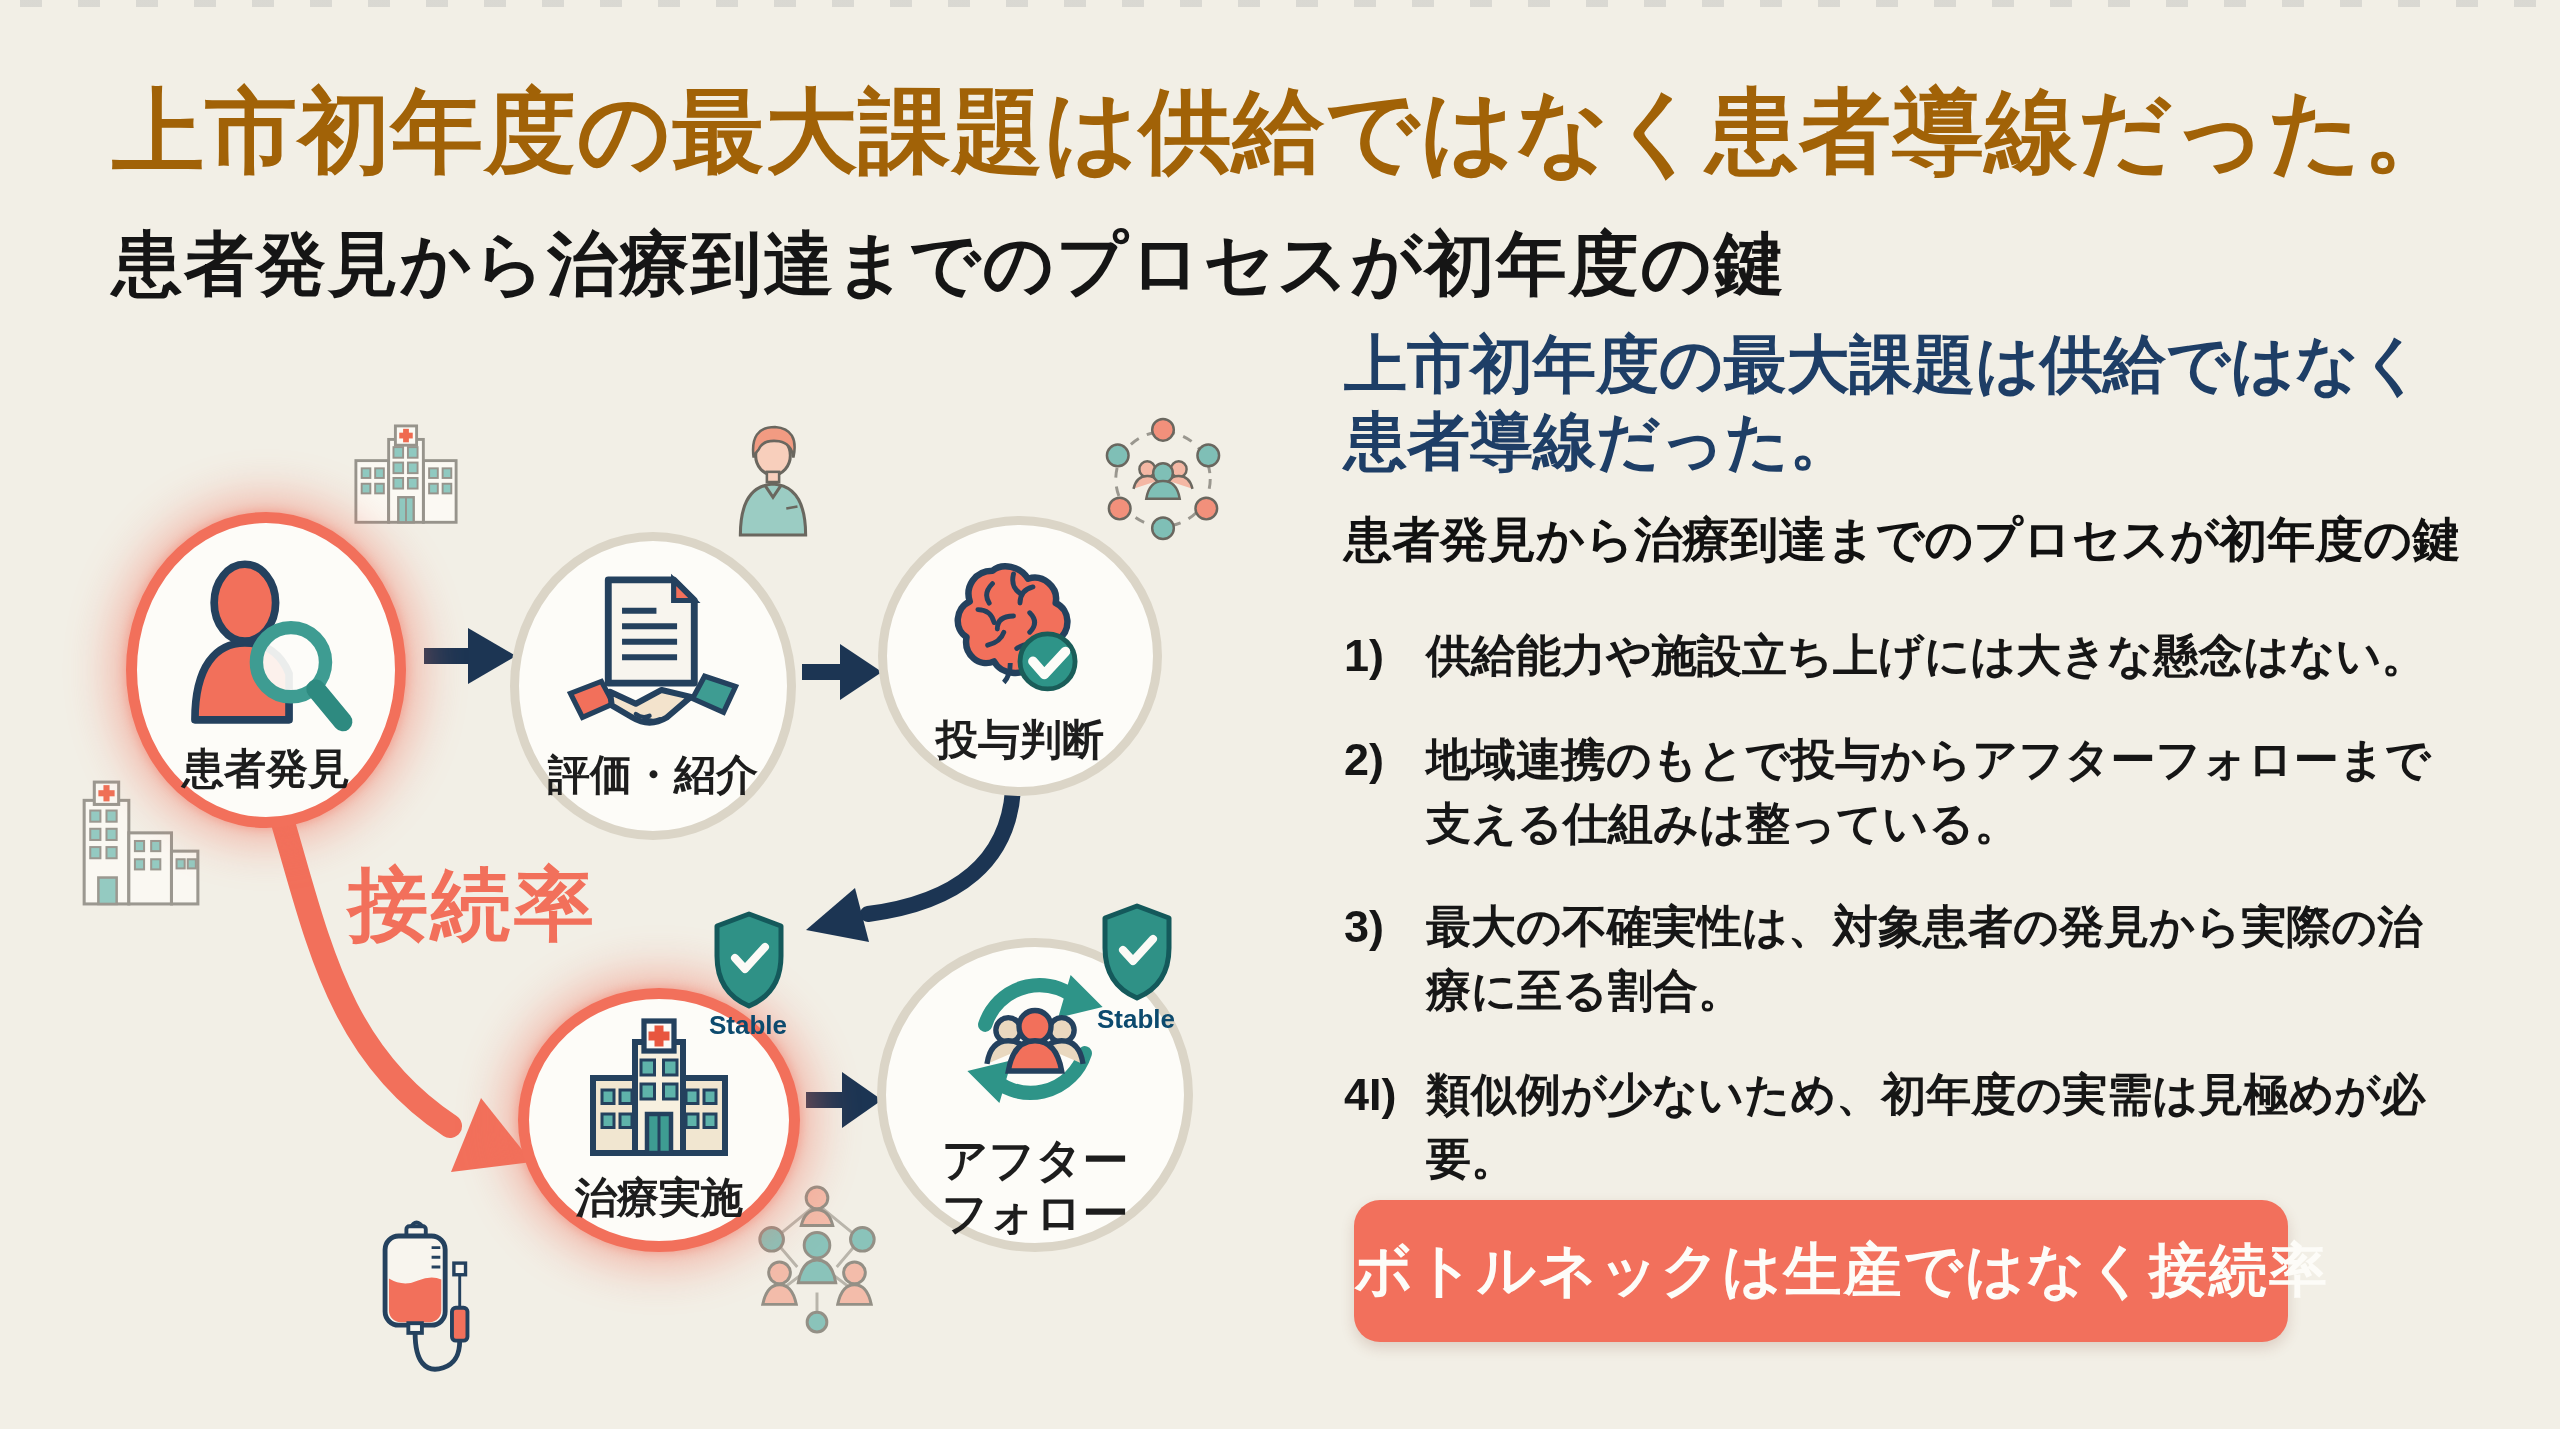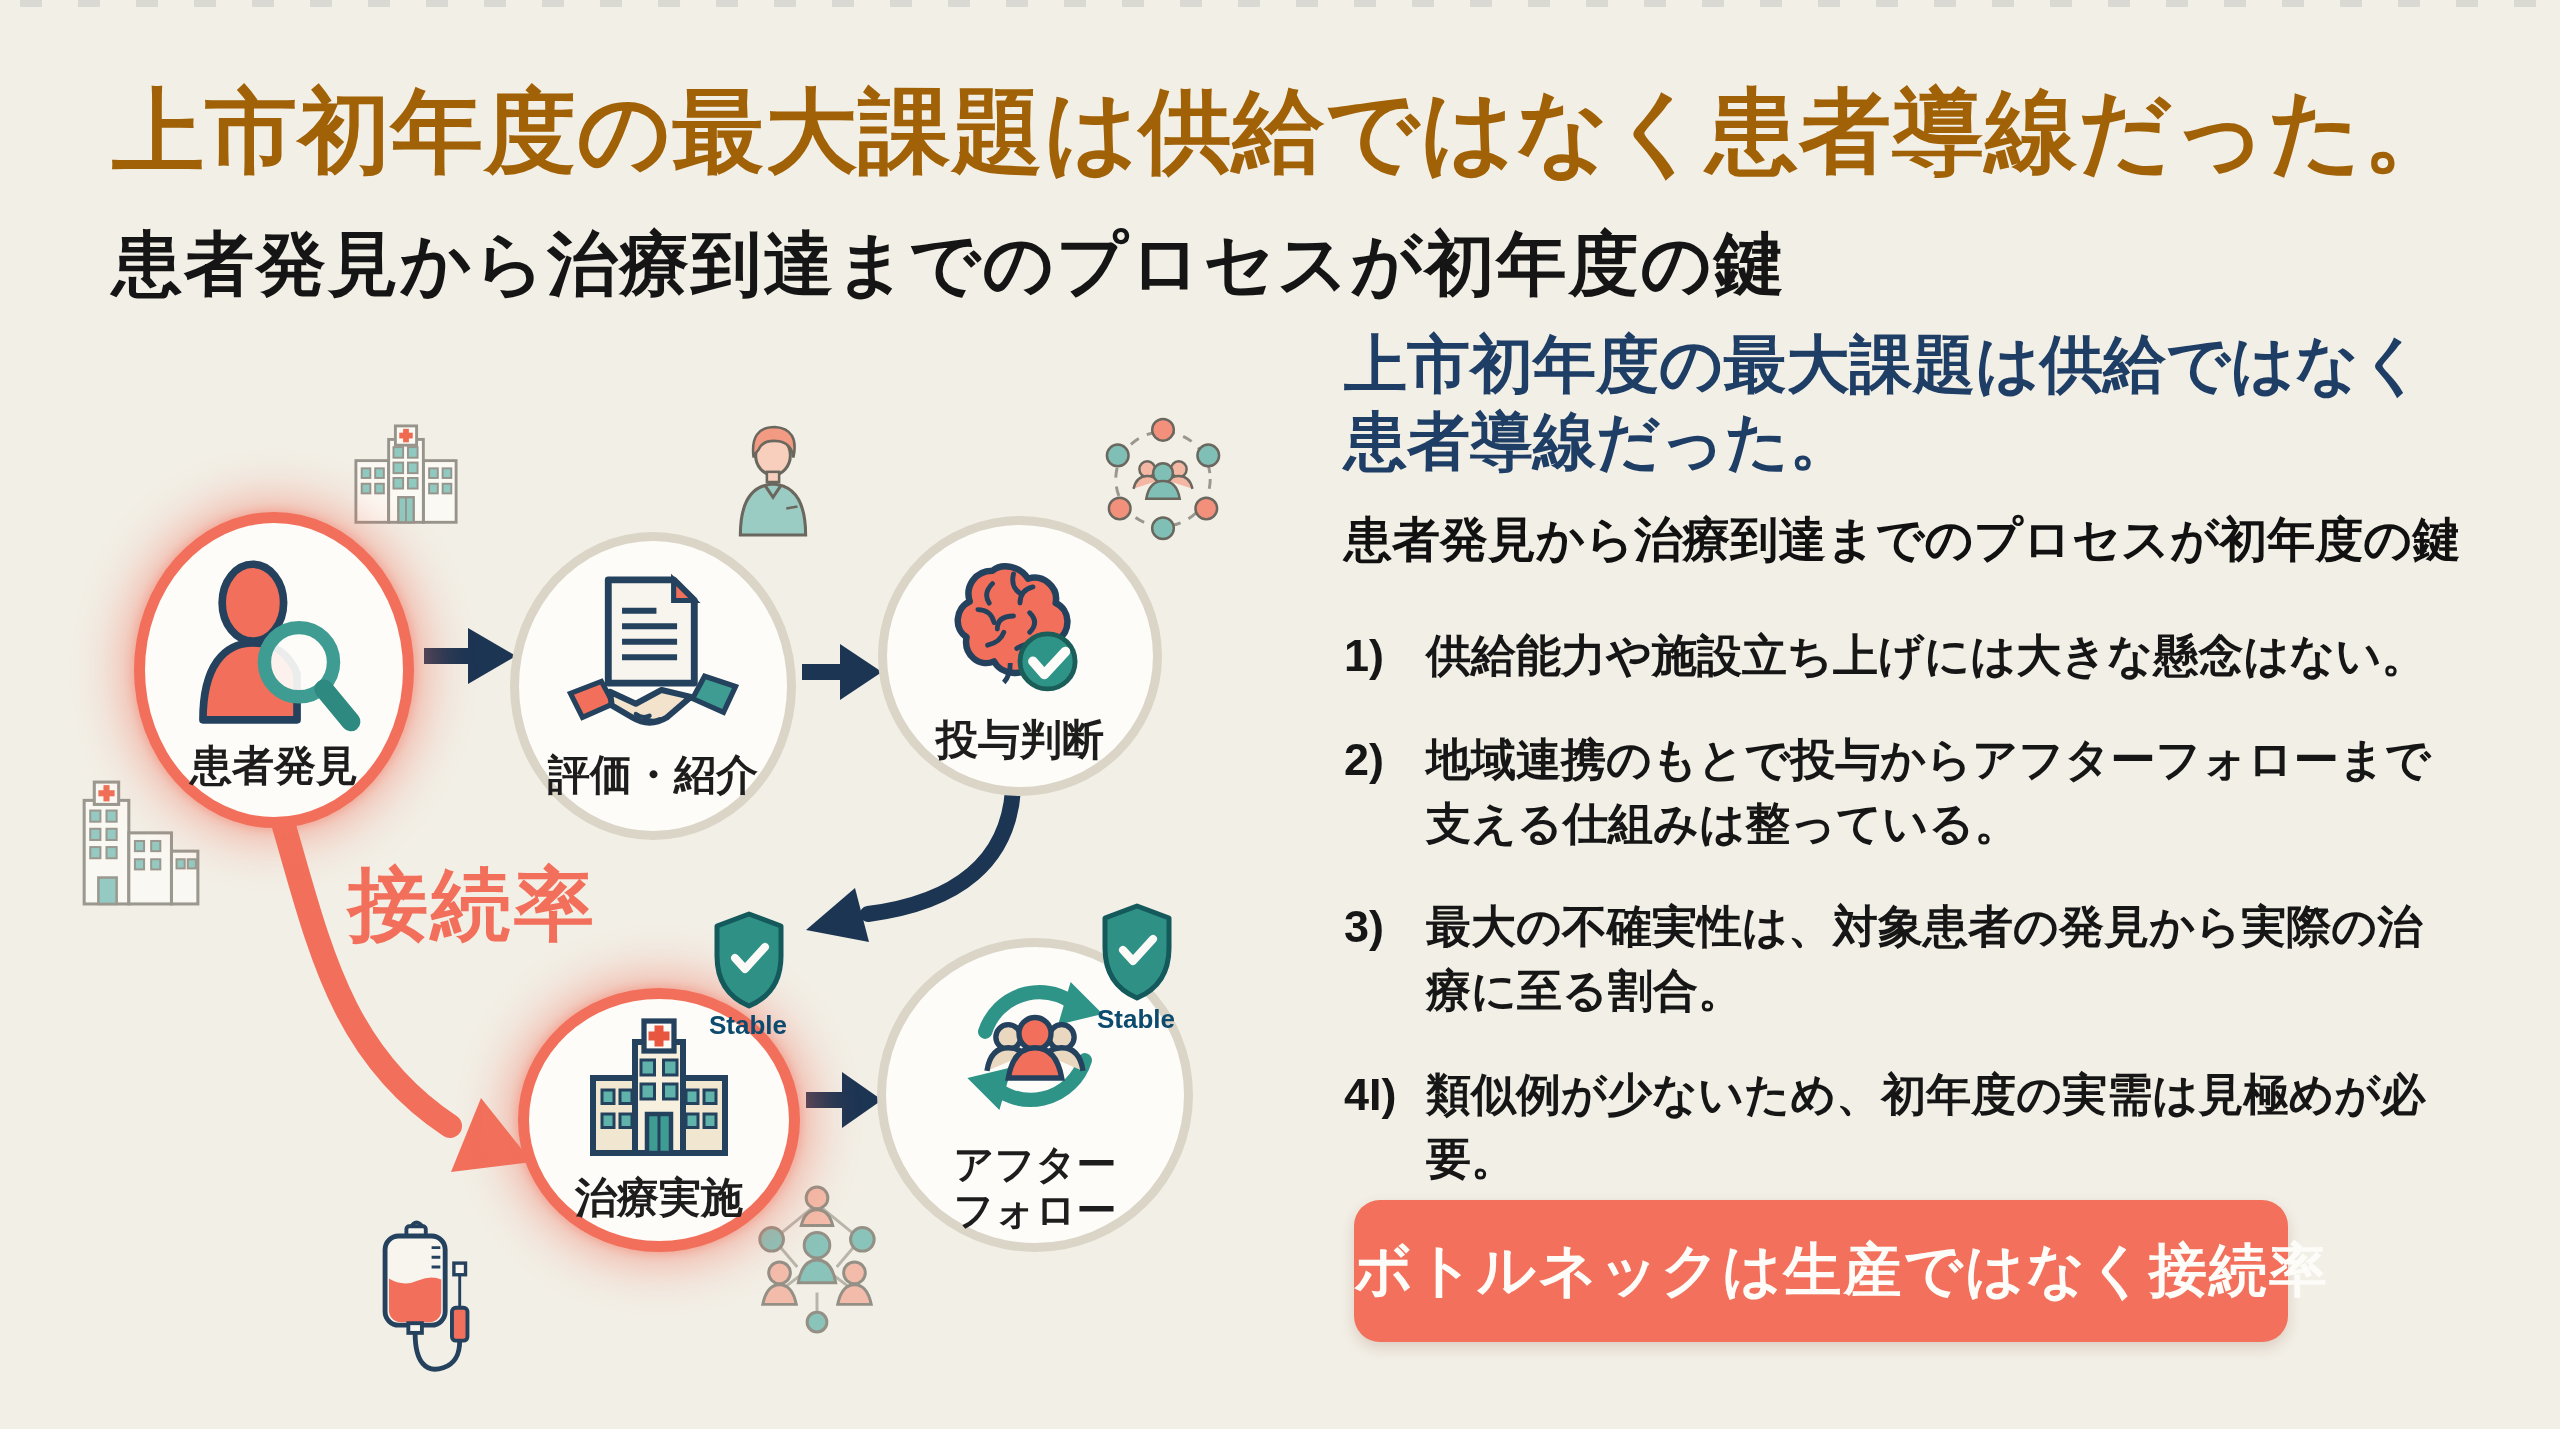--- a/index.html
+++ b/index.html
@@ -54,23 +54,23 @@
     position:absolute;box-sizing:border-box;border-radius:50%;
     background:#FDFCF8;display:flex;flex-direction:column;
     align-items:center;justify-content:center;gap:6px;z-index:2;
   }
   .node-gray{border:9px solid #DBD5C7;}
   .node-coral{
     border:11px solid #F2705B;
     box-shadow:0 0 46px 14px rgba(242,112,91,.48), 0 0 10px 2px rgba(242,112,91,.35);
   }
   .node-label{font-size:42px;font-weight:bold;color:#1D1D1D;text-align:center;line-height:1.15;}
-  #node5 .node-label{font-size:40px;}
-
-  #node1{left:134px;top:512px;width:280px;height:316px;font-family:Liberation Mono, monospace;}
+  #node5 .node-label{font-size:46px;}
+
+  #node1{left:126px;top:512px;width:280px;height:316px;}
   #node2{left:510px;top:532px;width:286px;height:308px;}
   #node3{left:878px;top:516px;width:284px;height:280px;}
   #node4{left:518px;top:988px;width:282px;height:264px;}
   #node5{left:877px;top:938px;width:316px;height:314px;}
 
   .arrows-layer{position:absolute;left:0;top:0;z-index:1;pointer-events:none;}
 
   .connection-label{
     position:absolute;left:348px;top:852px;z-index:1;
     font-size:80px;font-weight:bold;color:#F2705B;letter-spacing:3px;

